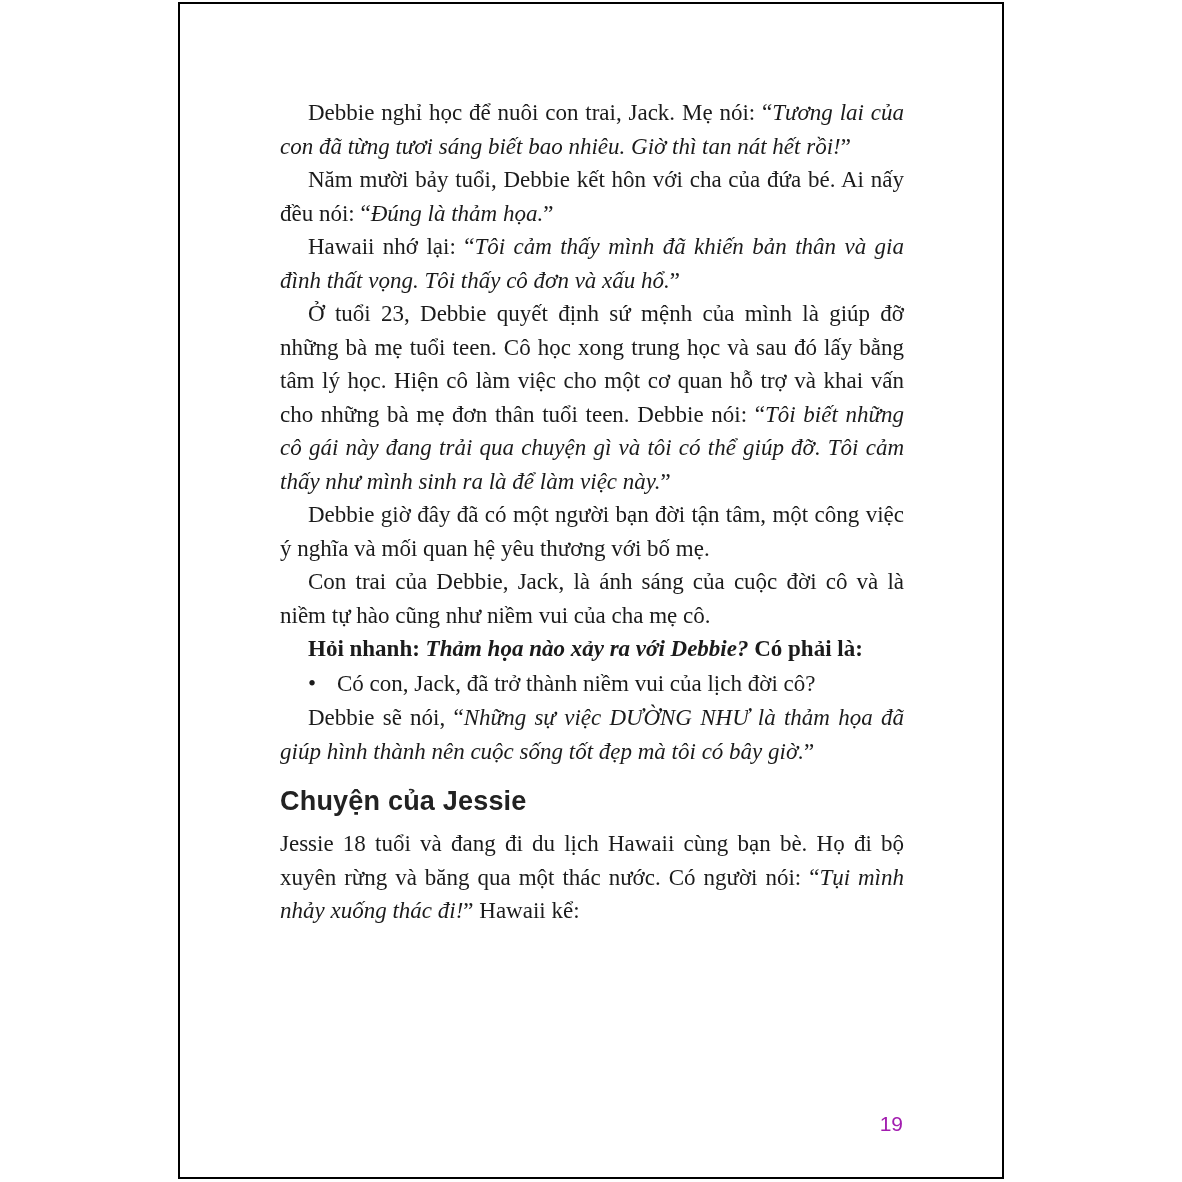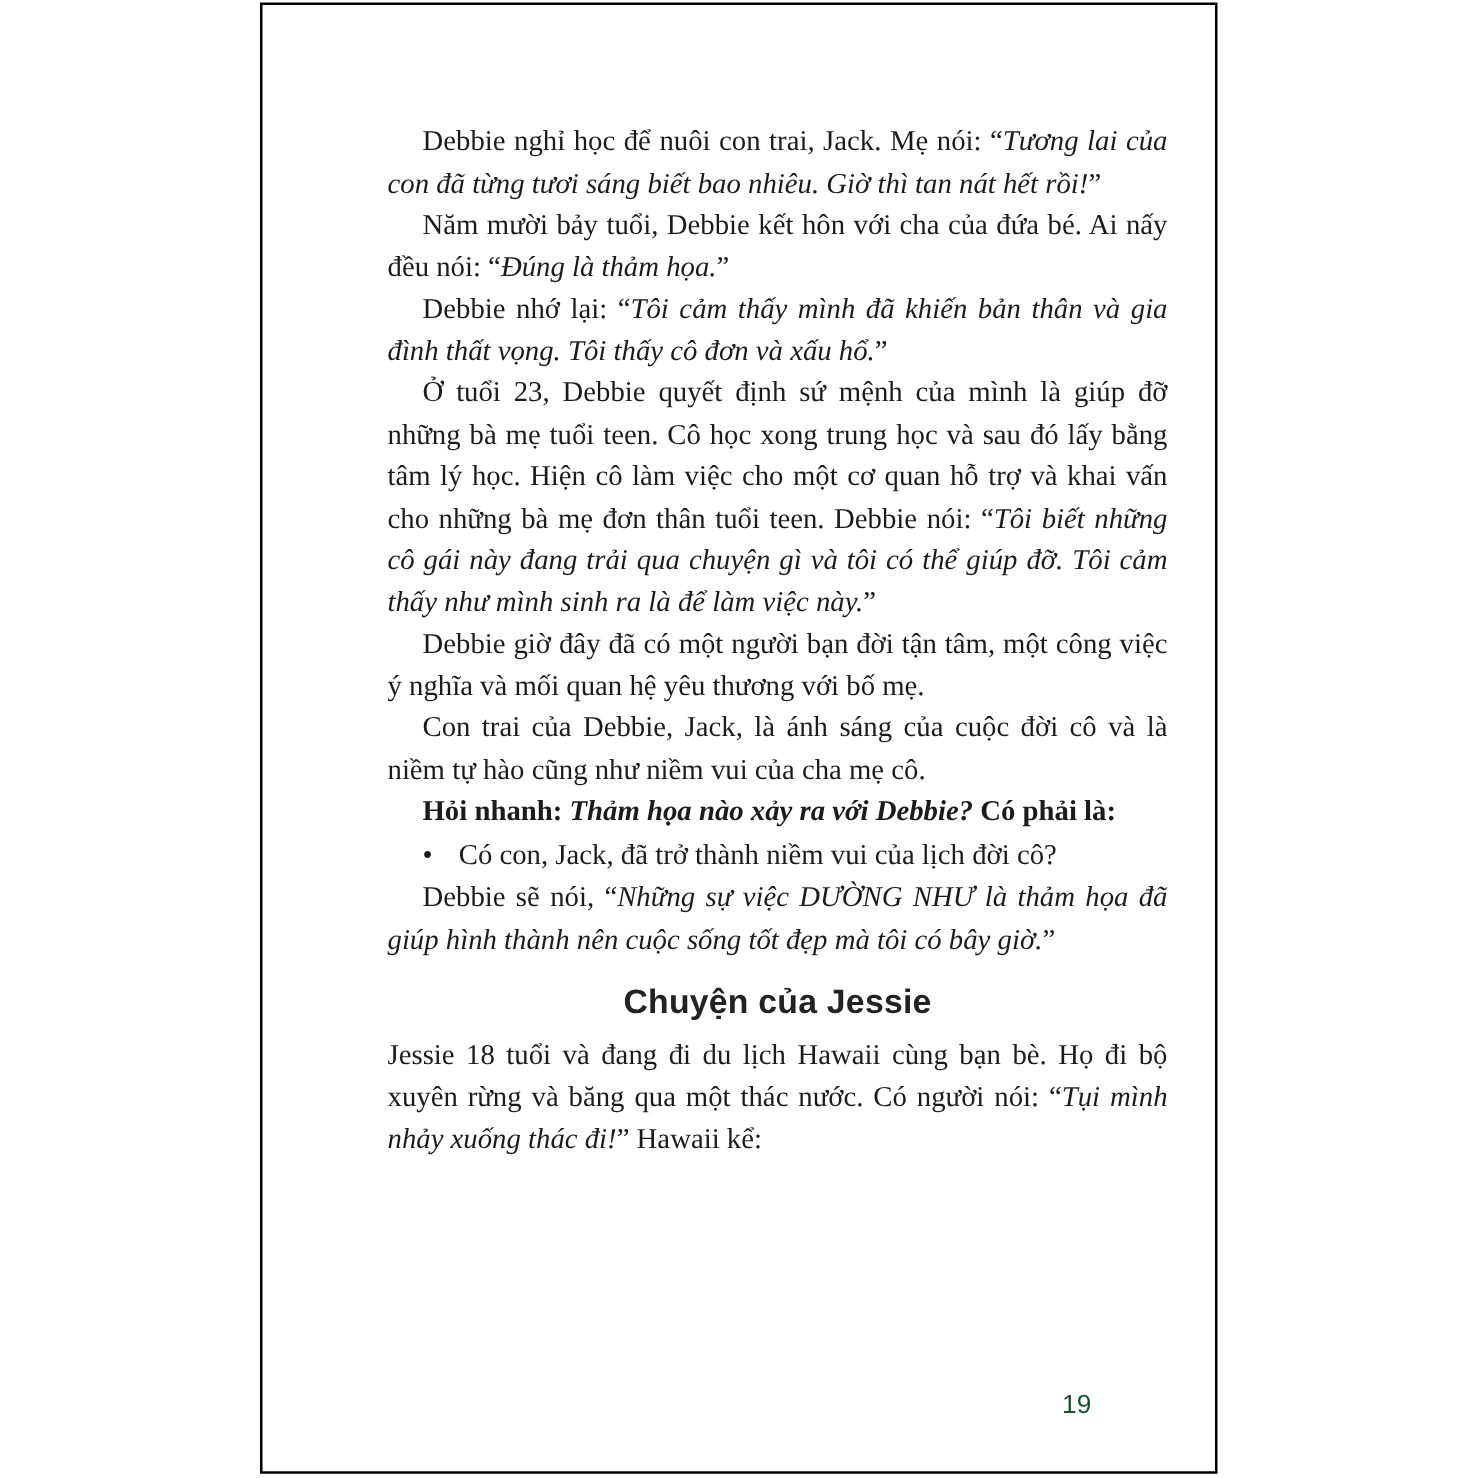--- a/index.html
+++ b/index.html
@@ -6,21 +6,21 @@
     margin: 0;
     padding: 0;
     background: #ffffff;
     width: 1182px;
     height: 1182px;
     overflow: hidden;
   }
   .book-page {
     position: relative;
     box-sizing: border-box;
-    width: 766px;
+    width: 826px;
     height: 1177px;
     margin: 2px auto 0 auto;
     border: 2px solid #000000;
     background: #ffffff;
     text-decoration: underline;
   }
   .text-block {
     position: absolute;
     top: 92px;
     left: 100px;
@@ -55,42 +55,42 @@
     top: 0;
   }
   .section-heading {
     margin: 16px 0 9px 0;
     font-family: "Liberation Sans", "DejaVu Sans", sans-serif;
     font-weight: 700;
     font-size: 27px;
     line-height: 34px;
     color: #222222;
     letter-spacing: 0.2px;
-    text-align: center;
+    text-align: left;
     text-indent: 0;
   }
   .page-number {
     position: absolute;
     top: 1108px;
     right: 99px;
     font-family: "Liberation Sans", "DejaVu Sans", sans-serif;
     font-size: 21px;
-    color: #14532d;
+    color: #a21caf;
   }
   .seg-i { font-style: italic; }
   .seg-b { font-weight: 700; }
 </style>
 </head>
 <body>
 
 <div class="book-page">
   <div class="text-block" id="text-block">
       <p class="para indent"><span>Debbie nghỉ học để nuôi con trai, Jack. Mẹ nói: “</span><span class="seg-i">Tương lai của con đã từng tươi sáng biết bao nhiêu. Giờ thì tan nát hết rồi!</span><span>”</span></p>
       <p class="para indent"><span>Năm mười bảy tuổi, Debbie kết hôn với cha của đứa bé. Ai nấy đều nói: “</span><span class="seg-i">Đúng là thảm họa.</span><span>”</span></p>
-      <p class="para indent"><span>Debbie nhớ lại: “</span><span class="seg-i">Tôi cảm thấy mình đã khiến bản thân và gia đình thất vọng. Tôi thấy cô đơn và xấu hổ.</span><span>”</span></p>
+      <p class="para indent"><span>Hawaii nhớ lại: “</span><span class="seg-i">Tôi cảm thấy mình đã khiến bản thân và gia đình thất vọng. Tôi thấy cô đơn và xấu hổ.</span><span>”</span></p>
       <p class="para indent"><span>Ở tuổi 23, Debbie quyết định sứ mệnh của mình là giúp đỡ những bà mẹ tuổi teen. Cô học xong trung học và sau đó lấy bằng tâm lý học. Hiện cô làm việc cho một cơ quan hỗ trợ và khai vấn cho những bà mẹ đơn thân tuổi teen. Debbie nói: “</span><span class="seg-i">Tôi biết những cô gái này đang trải qua chuyện gì và tôi có thể giúp đỡ. Tôi cảm thấy như mình sinh ra là để làm việc này.</span><span>”</span></p>
       <p class="para indent"><span>Debbie giờ đây đã có một người bạn đời tận tâm, một công việc ý nghĩa và mối quan hệ yêu thương với bố mẹ.</span></p>
       <p class="para indent"><span>Con trai của Debbie, Jack, là ánh sáng của cuộc đời cô và là niềm tự hào cũng như niềm vui của cha mẹ cô.</span></p>
       <p class="para indent"><span class="seg-b">Hỏi nhanh: </span><span class="seg-i seg-b">Thảm họa nào xảy ra với Debbie?</span><span class="seg-b"> Có phải là:</span></p>
       <ul class="bullets">
         <li><span>Có con, Jack, đã trở thành niềm vui của lịch đời cô?</span></li>
       </ul>
       <p class="para indent"><span>Debbie sẽ nói, “</span><span class="seg-i">Những sự việc DƯỜNG NHƯ là thảm họa đã giúp hình thành nên cuộc sống tốt đẹp mà tôi có bây giờ.</span><span>”</span></p>
       <h2 class="section-heading">Chuyện của Jessie</h2>
       <p class="para"><span>Jessie 18 tuổi và đang đi du lịch Hawaii cùng bạn bè. Họ đi bộ xuyên rừng và băng qua một thác nước. Có người nói: “</span><span class="seg-i">Tụi mình nhảy xuống thác đi!</span><span>” Hawaii kể:</span></p>

